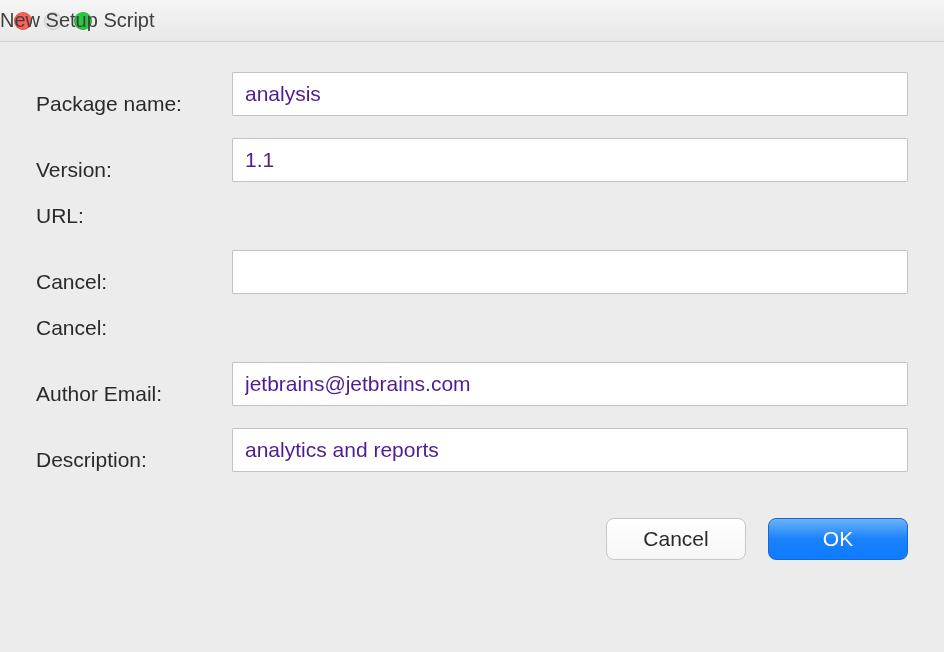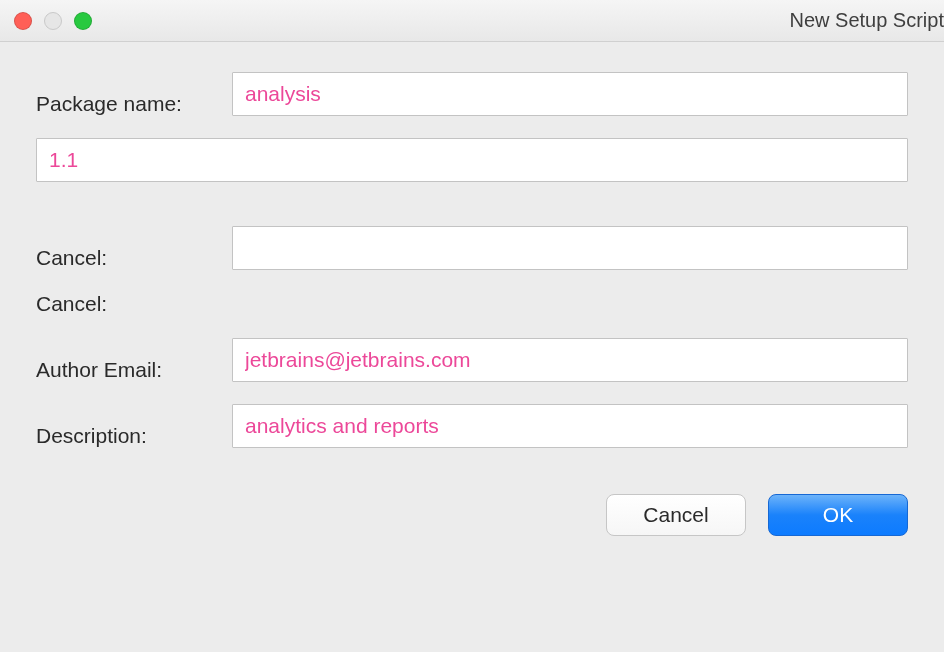--- a/index.html
+++ b/index.html
@@ -34,21 +34,21 @@
       border-radius: 50%;
       border: 1px solid rgba(0,0,0,0.15);
     }
     .tl-close { background: #ff5f57; }
     .tl-min { background: #e6e6e6; border: 1px solid #c9c9c9; }
     .tl-max { background: #28c940; }
     .title {
       position: absolute;
       left: 0;
       right: 0;
-      text-align: right;
+      text-align: left;
       font-size: 20px;
       color: #3e3e3e;
       font-weight: 400;
       pointer-events: none;
     }
     .content {
       padding: 30px 36px 0 36px;
     }
     .form-row {
       display: flex;
@@ -62,21 +62,21 @@
       flex-shrink: 0;
     }
     .input-wrap {
       flex: 1;
       position: relative;
     }
     .text-input {
       width: 100%;
       height: 44px;
       font-size: 21px;
-      color: #ec4899;
+      color: #4c1d95;
       background: #ffffff;
       border: 1px solid #c3c3c3;
       border-radius: 1px;
       padding: 0 12px;
       outline: none;
       font-family: inherit;
     }
     .text-input.focused {
       border: 1px solid #8db9e8;
       box-shadow: 0 0 0 4px rgba(100, 160, 230, 0.5);
@@ -122,26 +122,28 @@
 <div class="content">
 
   <div class="form-row">
     <div class="label">Package name:</div>
     <div class="input-wrap">
       <input type="text" class="text-input" value="analysis" style="">
     </div>
   </div>
 
   <div class="form-row">
+    <div class="label">Version:</div>
     <div class="input-wrap">
       <input type="text" class="text-input" value="1.1" style="">
     </div>
   </div>
 
   <div class="form-row">
+    <div class="label">URL:</div>
   </div>
 
   <div class="form-row">
     <div class="label">Cancel:</div>
     <div class="input-wrap">
       <input type="text" class="text-input" value="" style="">
     </div>
   </div>
 
   <div class="form-row">

